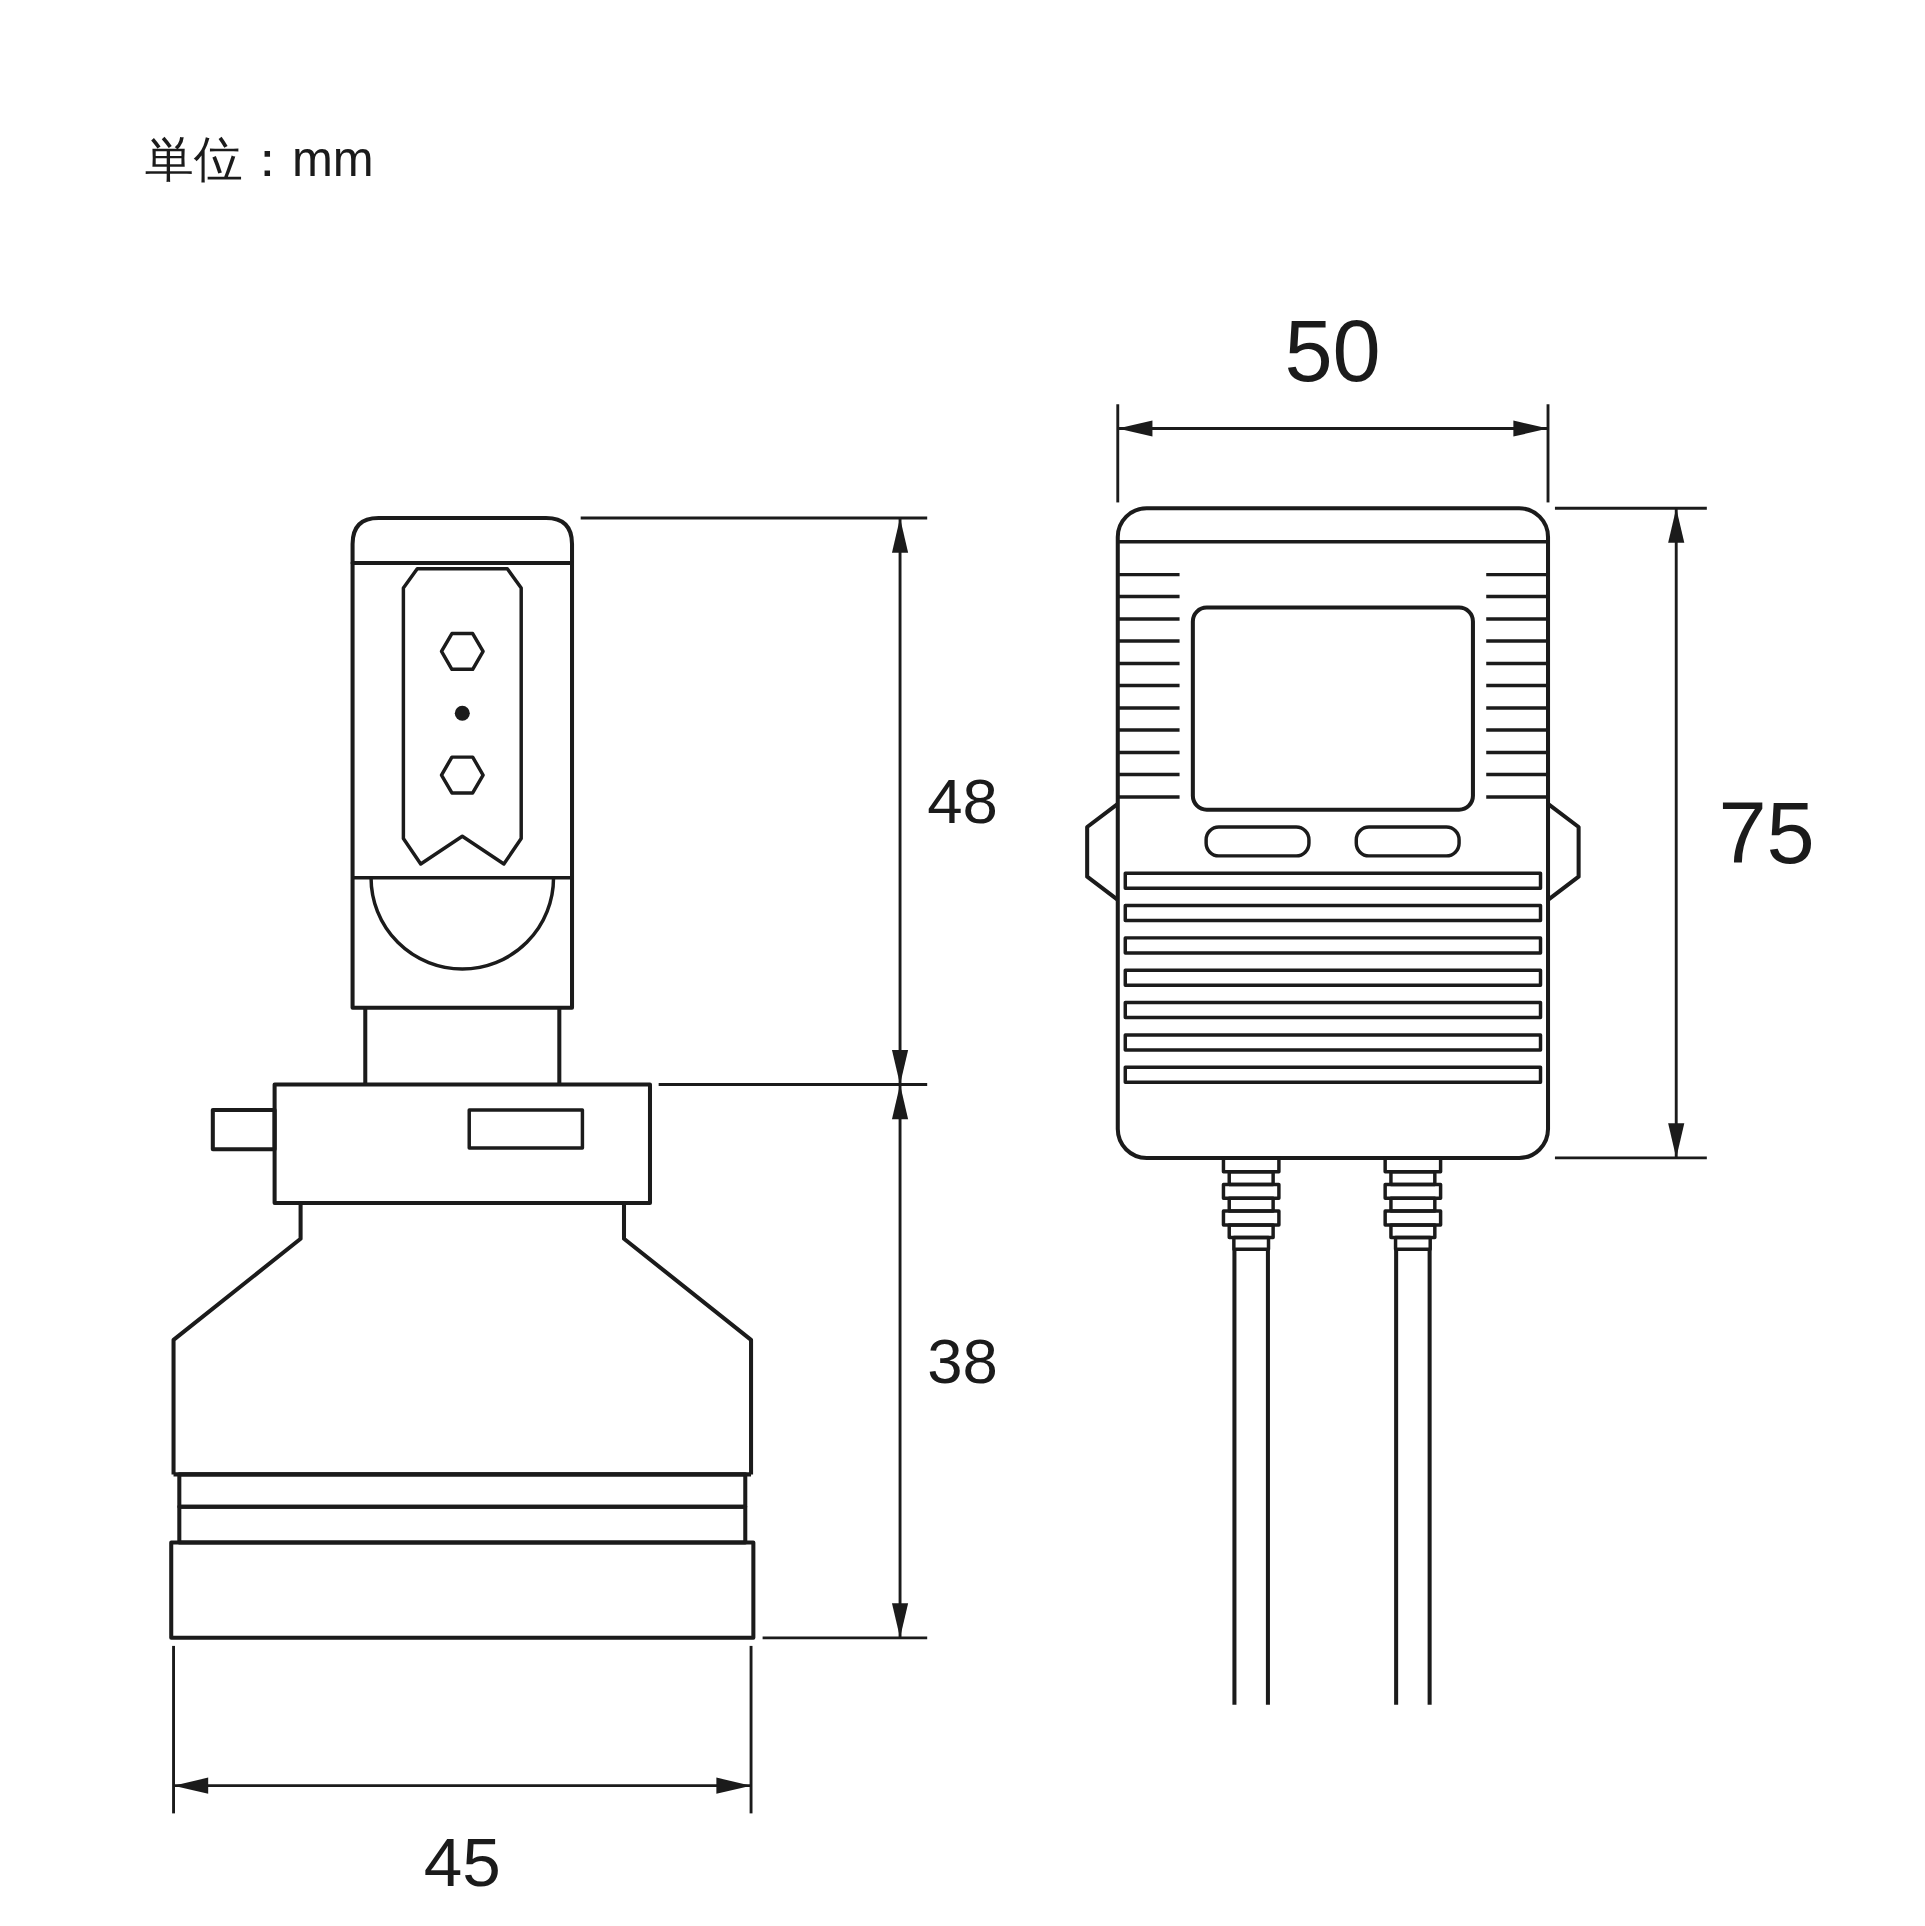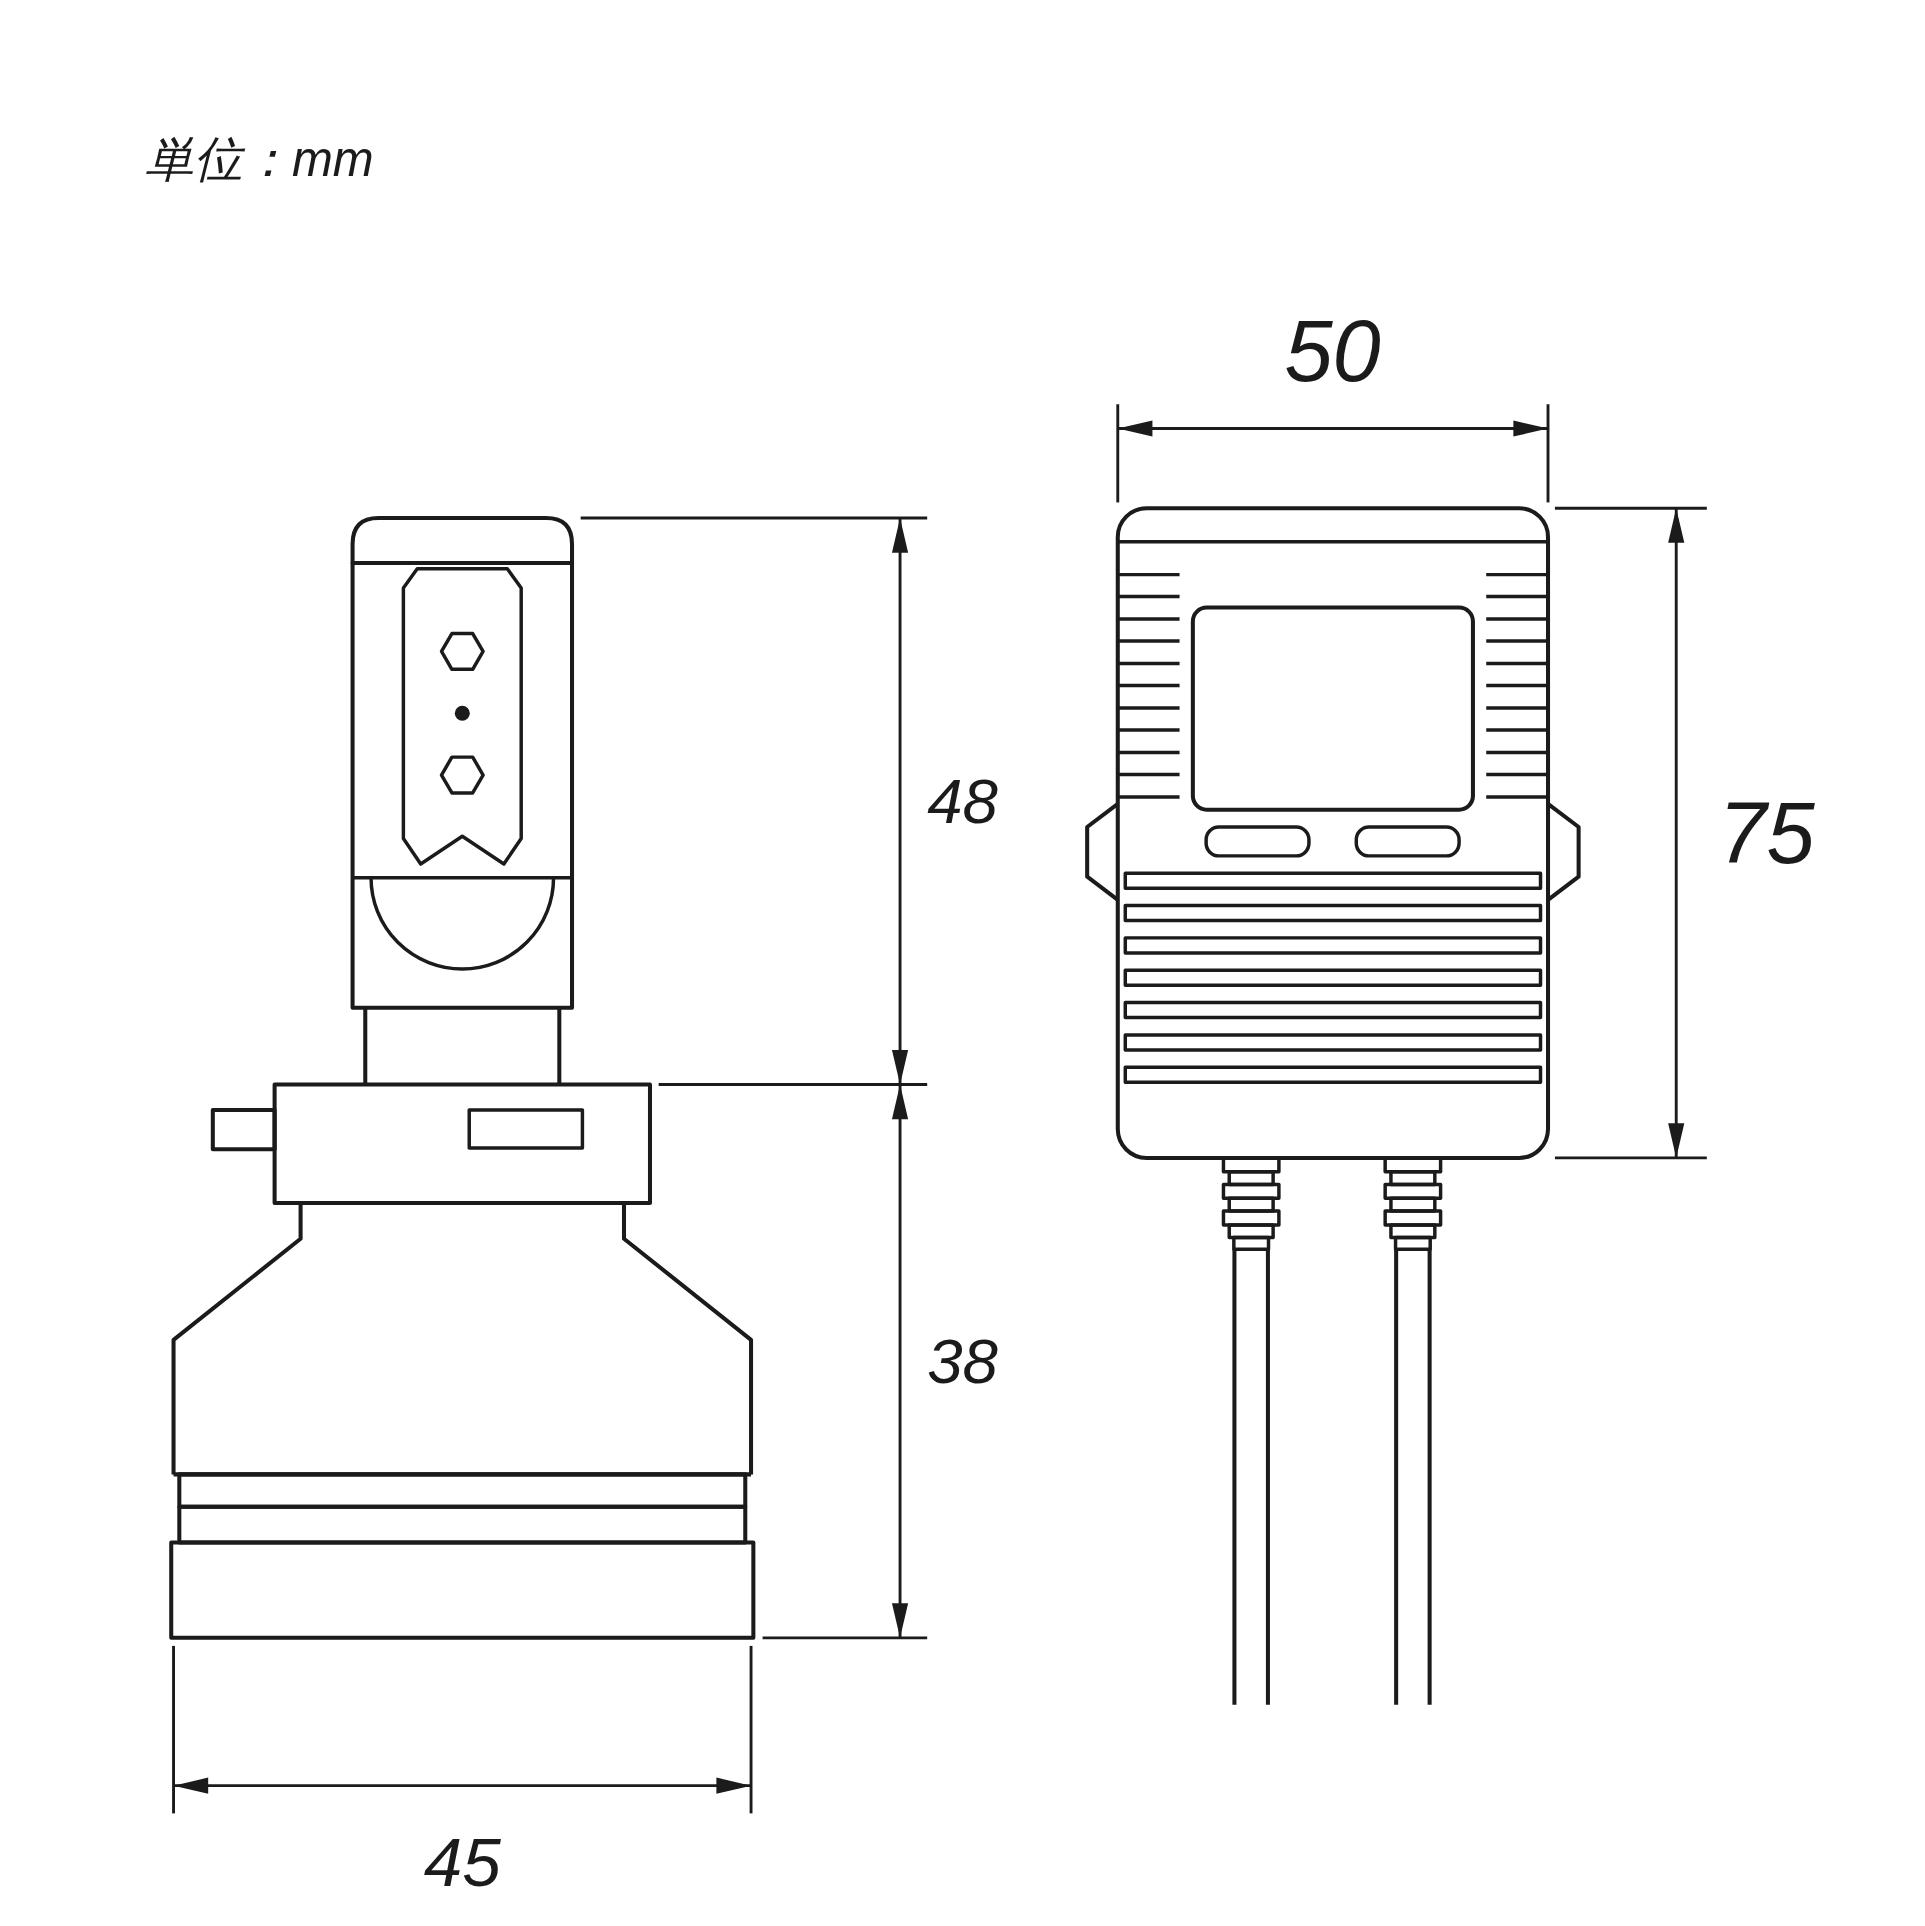--- a/index.html
+++ b/index.html
@@ -1,19 +1,18 @@
 <!DOCTYPE html>
 <html style="font-size:9.2px"><head>
 <meta charset="utf-8">
 <style>
   html,body{margin:0;padding:0;background:#ffffff;}
   .page{
     width:1827px;height:1926px;position:relative;background:#ffffff;
     font-family:"Liberation Sans", sans-serif;
-    font-style:italic;
   }
   svg{display:block;}
   .outline{fill:none;stroke:#1b1b1b;stroke-width:7;stroke-linejoin:round;stroke-linecap:butt;}
   .thin{fill:none;stroke:#1b1b1b;stroke-width:6;stroke-linejoin:round;}
   .dimline{fill:none;stroke:#1b1b1b;stroke-width:5;}
   .arrow{fill:#1b1b1b;stroke:none;}
   .lbl{fill:#1b1b1b;font-family:"Liberation Sans", sans-serif;}
   .fill{fill:#1b1b1b;stroke:none;}
 </style>
 </head>

